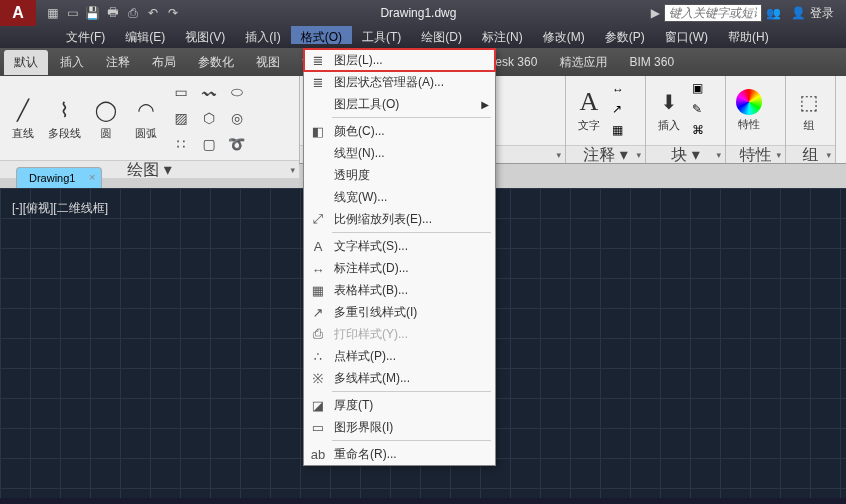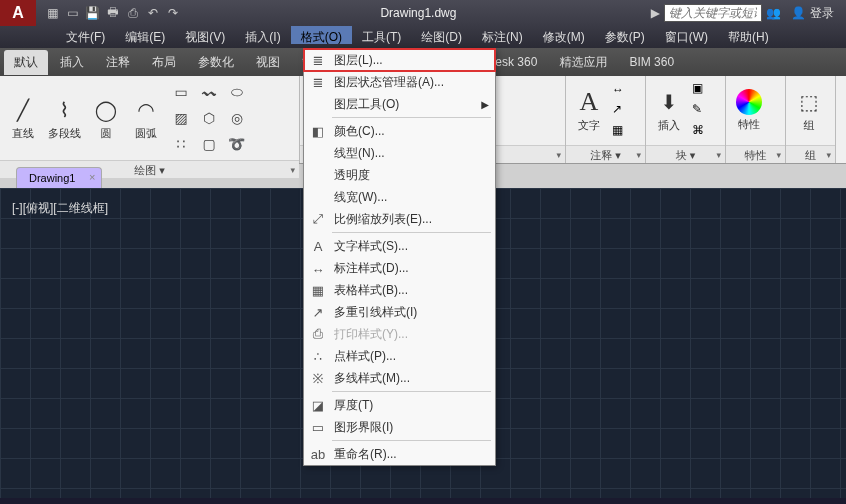--- a/index.html
+++ b/index.html
@@ -14,31 +14,31 @@
 .login-btn{color:#ddd;padding:2px 6px;display:flex;align-items:center;gap:4px}
 .menubar{height:22px;background:linear-gradient(#3a3a45,#2b2b35);display:flex;padding:0 56px 4px 56px;color:#ddd}
 .menu-item{padding:3px 10px;cursor:pointer}
 .menu-item.active{background:#5a7ab5;color:#000000}
 .tabs-row{height:28px;background:linear-gradient(#555,#444);display:flex;align-items:center;color:#ddd;padding:0 4px;gap:2px}
 .tab{padding:4px 10px;cursor:pointer}
 .tab.active{background:#ddd;color:#333;border-radius:3px 3px 0 0}
 .ribbon{height:88px;background:#f0f0f0;border-bottom:1px solid #999;display:flex}
 .panel{border-right:1px solid #bbb;display:flex;flex-direction:column;position:relative}
 .panel-body{flex:1;display:flex;align-items:center;padding:4px 6px;gap:6px}
-.panel-label{height:18px;background:#e8e8e8;text-align:center;color:#444;font-size:11px;border-top:1px solid #ccc;position:relative;line-height:18px}
+.panel-label{height:18px;background:#e8e8e8;text-align:center;color:#444;font-size:16px;border-top:1px solid #ccc;position:relative;line-height:18px}
 .panel-label::after{content:"▾";position:absolute;right:4px;font-size:9px;color:#666}
 .tool-btn{display:flex;flex-direction:column;align-items:center;gap:2px;padding:2px;cursor:pointer;min-width:34px}
 .tool-btn .ico{width:28px;height:28px;display:flex;align-items:center;justify-content:center;font-size:20px;color:#333}
 .tool-btn .lbl{font-size:11px;color:#333}
 .icon-grid{display:grid;grid-template-columns:repeat(3,26px);gap:2px}
 .icon-grid .mini{width:24px;height:24px;display:flex;align-items:center;justify-content:center;color:#444;cursor:pointer;font-size:14px}
 .grid2{display:grid;grid-template-columns:repeat(4,22px);gap:2px}
 .grid2 .mini{width:20px;height:20px;display:flex;align-items:center;justify-content:center;color:#444;cursor:pointer;font-size:12px}
 .doc-tabs{height:24px;background:#d0d0d0;display:flex;align-items:flex-end;padding:0 16px}
-.doc-tab{background:#c4b5fd;padding:4px 26px 4px 12px;border-radius:4px 4px 0 0;border:1px solid #aaa;border-bottom:none;position:relative;font-size:11px}
+.doc-tab{background:#7dd3fc;padding:4px 26px 4px 12px;border-radius:4px 4px 0 0;border:1px solid #aaa;border-bottom:none;position:relative;font-size:11px}
 .doc-tab::after{content:"×";position:absolute;right:6px;top:3px;color:#888}
 .canvas{position:relative;height:310px;background:#1a2332;background-image:linear-gradient(#2a3545 1px,transparent 1px),linear-gradient(90deg,#2a3545 1px,transparent 1px);background-size:30px 30px}
 .view-label{position:absolute;top:12px;left:12px;color:#ddd;font-size:12px}
 .dropdown{position:absolute;top:48px;left:303px;width:193px;background:#f8f8f8;border:1px solid #888;box-shadow:2px 2px 6px rgba(0,0,0,.3);z-index:100}
 .dd-item{height:22px;display:flex;align-items:center;padding:0 8px 0 30px;position:relative;cursor:pointer;color:#333}
 .dd-item.hl{outline:2px solid #d33;outline-offset:-1px}
 .dd-item .di{position:absolute;left:6px;width:16px;text-align:center;color:#555;font-size:13px}
 .dd-item .arrow{position:absolute;right:6px;font-size:10px;color:#333}
 .dd-item.disabled{color:#aaa}
 .dd-sep{height:1px;background:#ccc;margin:2px 4px 2px 28px}

